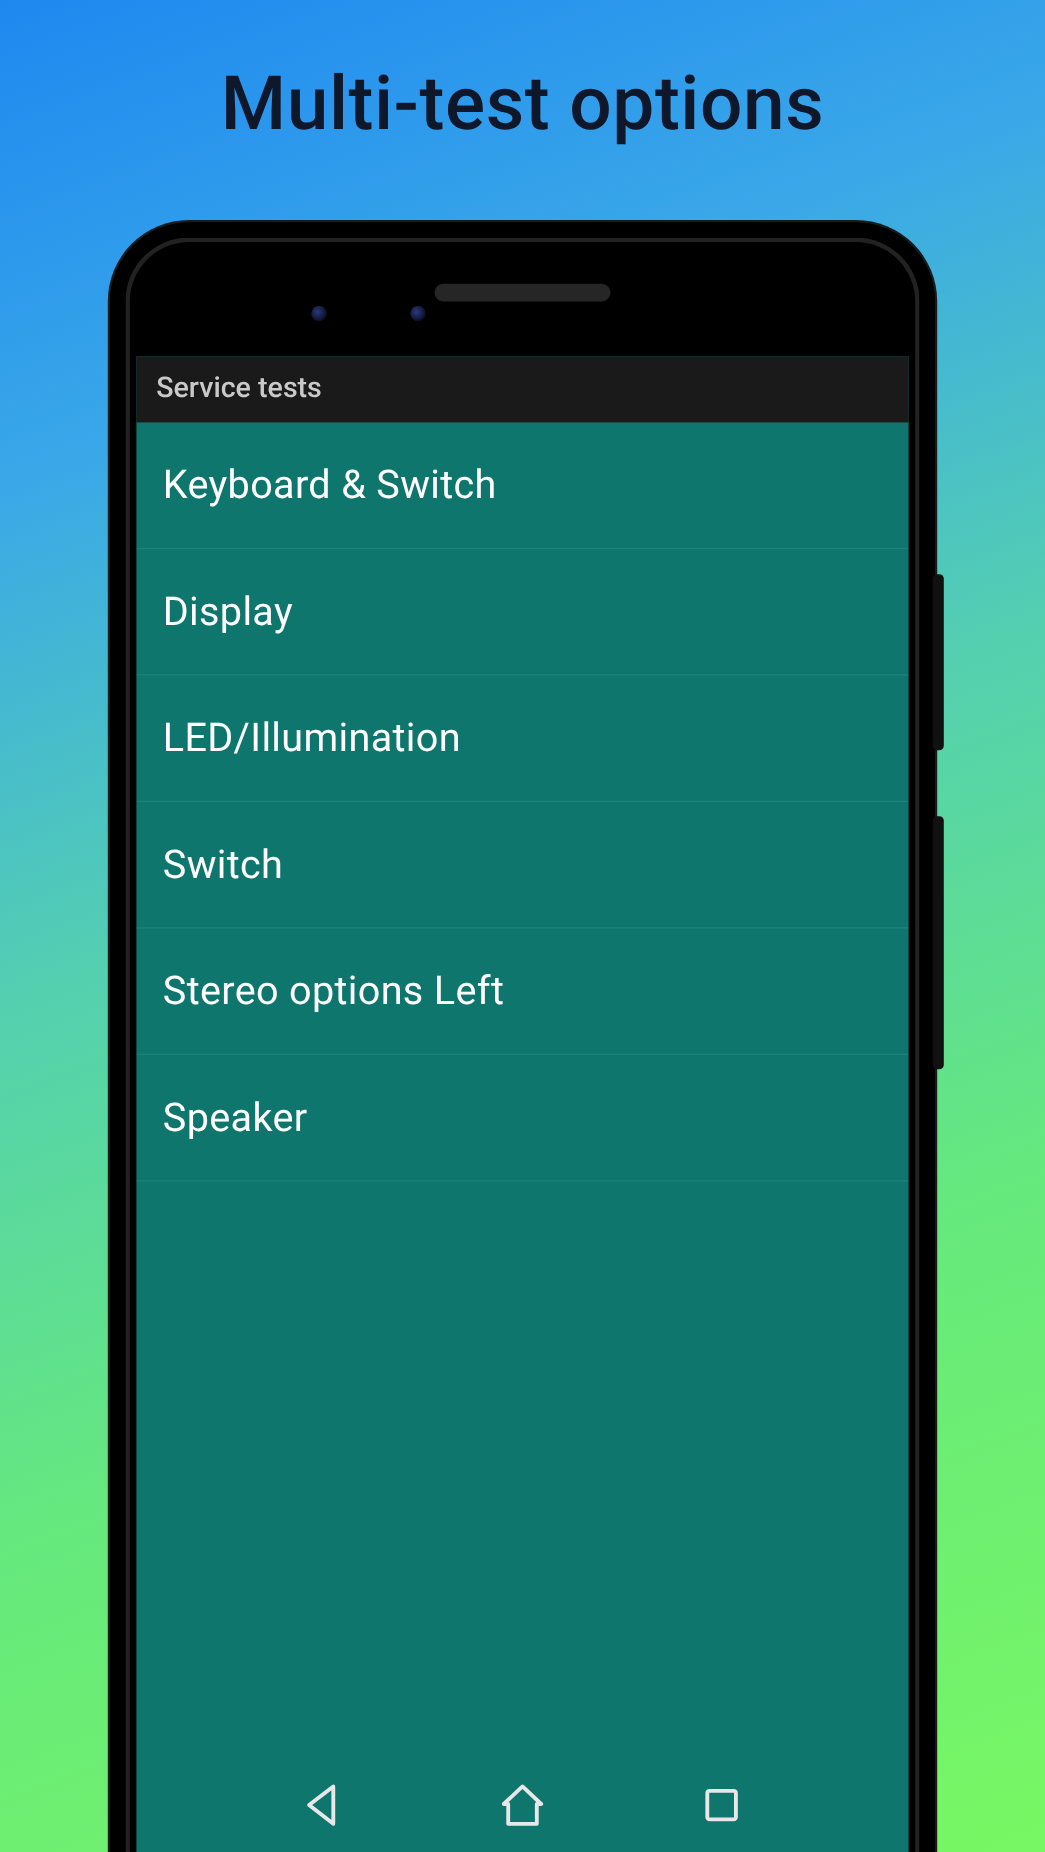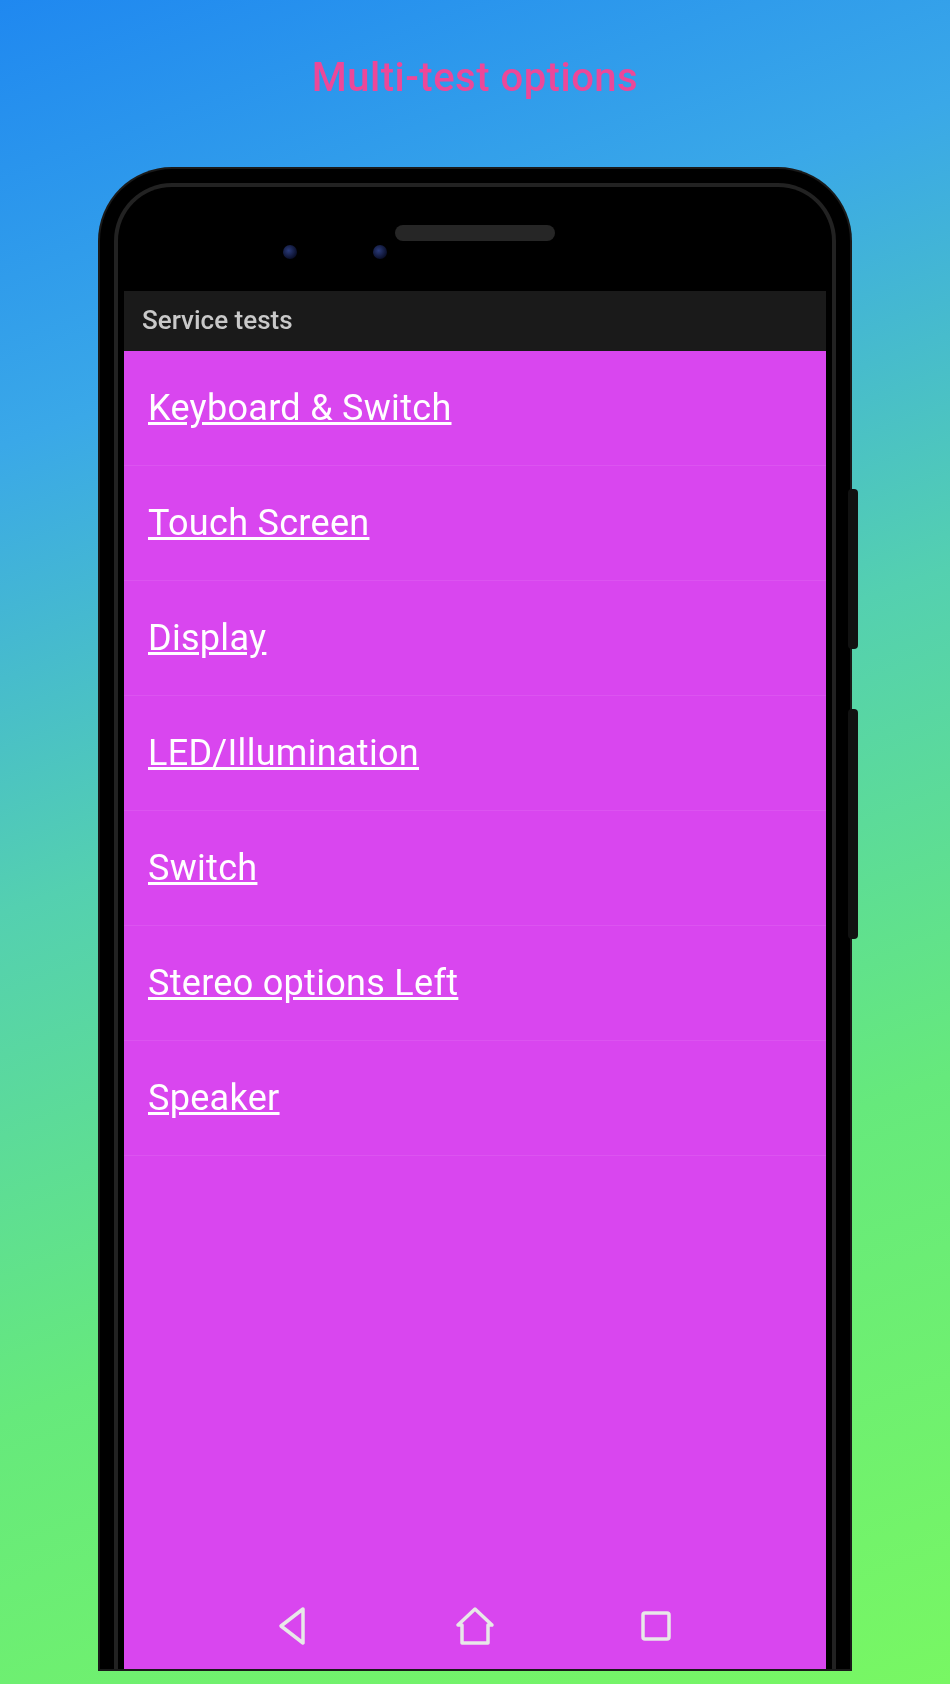--- a/index.html
+++ b/index.html
@@ -4,22 +4,22 @@
 <style>
   * { box-sizing: border-box; margin: 0; padding: 0; }
   html, body { width: 950px; height: 1684px; overflow: hidden; font-family: -apple-system, Roboto, "Helvetica Neue", Arial, sans-serif; }
   body {
     background: linear-gradient(160deg, #1f88f0 0%, #3aa8e8 22%, #54d0b0 45%, #66e97c 70%, #78f763 100%);
     display: flex;
     flex-direction: column;
     align-items: center;
   }
   .page-title {
-    color: #ec4899;
-    font-size: 40px;
+    color: #0f172a;
+    font-size: 68px;
     font-weight: 500;
     margin-top: 54px;
     letter-spacing: 0.5px;
   }
   .phone-wrap {
     margin-top: 68px;
     position: relative;
     width: 750px;
     height: 1500px;
   }
@@ -67,21 +67,21 @@
   }
   .side-btn.b1 { top: 320px; height: 160px; }
   .side-btn.b2 { top: 540px; height: 230px; }
 
   .screen {
     position: absolute;
     top: 104px;
     left: 6px;
     right: 6px;
     bottom: 0;
-    background: #d946ef;
+    background: #0f766e;
     display: flex;
     flex-direction: column;
   }
   .app-header {
     background: #1a1a1a;
     padding: 14px 18px 16px 18px;
   }
   .app-header-title {
     color: #c9c9c9;
     font-size: 26px;
@@ -93,21 +93,20 @@
   }
   .list-item {
     border-bottom: 1px solid rgba(255,255,255,0.08);
     padding: 36px 24px;
   }
   .list-item-label {
     color: #ffffff;
     font-size: 36px;
     font-weight: 400;
     letter-spacing: 0.3px;
-    text-decoration: underline;
   }
   .navbar {
     height: 86px;
     display: flex;
     align-items: center;
     justify-content: space-around;
     padding: 0 80px;
   }
   .nav-btn {
     width: 46px;
@@ -137,23 +136,20 @@
 
       <div class="app-header">
         <div class="app-header-title">Service tests</div>
       </div>
 
       <div class="list">
         <div class="list-item">
           <span class="list-item-label">Keyboard &amp; Switch</span>
         </div>
         <div class="list-item">
-          <span class="list-item-label">Touch Screen</span>
-        </div>
-        <div class="list-item">
           <span class="list-item-label">Display</span>
         </div>
         <div class="list-item">
           <span class="list-item-label">LED/Illumination</span>
         </div>
         <div class="list-item">
           <span class="list-item-label">Switch</span>
         </div>
         <div class="list-item">
           <span class="list-item-label">Stereo options Left</span>

